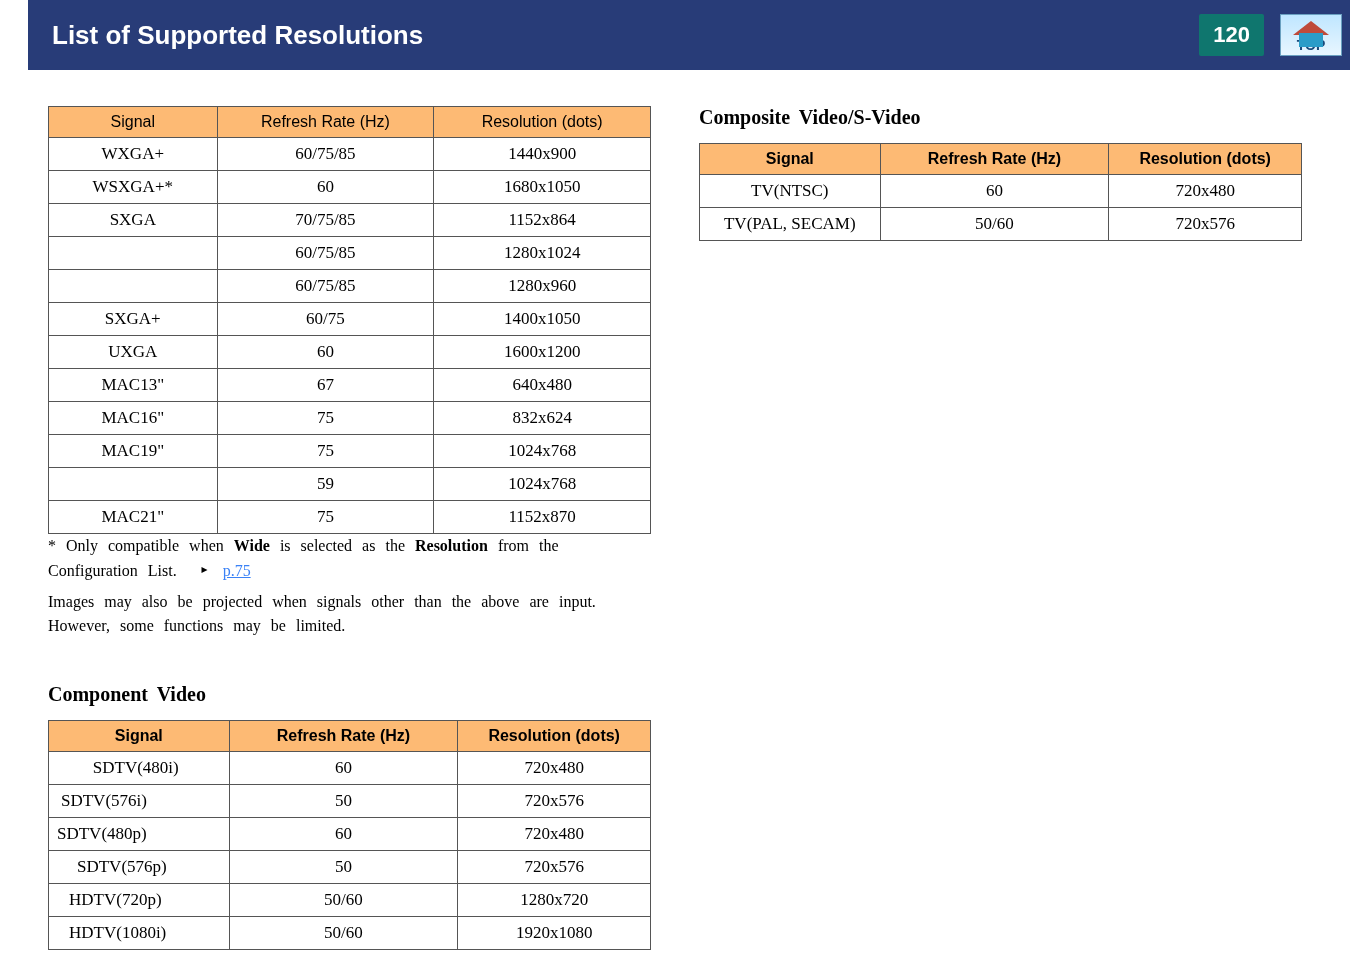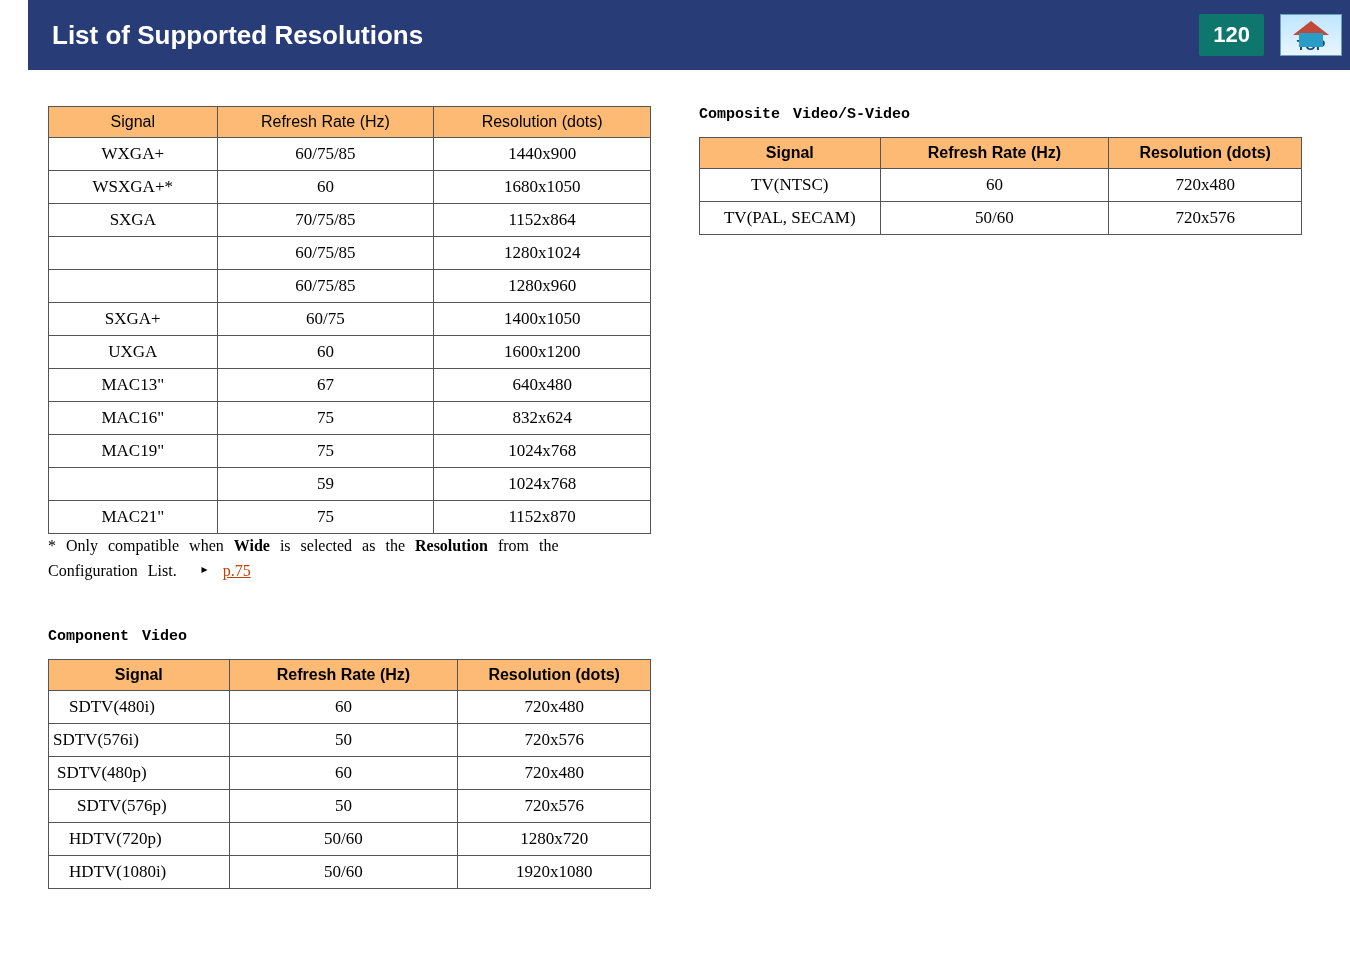--- a/index.html
+++ b/index.html
@@ -104,32 +104,32 @@
   }
   .t2 td:first-child, .t3 td:first-child {
     text-align: center;
   }
   .footnote {
     font-size: 16px;
     line-height: 1.55;
     word-spacing: 6px;
   }
   .footnote .link {
-    color: #c2410c;
+    color: #3b82f6;
     text-decoration: underline;
   }
   .hand-icon {
     display: inline-block;
     width: 18px;
     margin: 0 4px;
   }
   .section-heading {
-    font-family: Liberation Mono, monospace;
-    font-weight: bold;
-    font-size: 15px;
+    font-family: Liberation Serif, serif;
+    font-weight: bold;
+    font-size: 20px;
     margin-top: 44px;
     margin-bottom: 14px;
     word-spacing: 4px;
   }
   .section-heading.first {
     margin-top: 0;
   }
   .bold { font-weight: bold; }
 </style>
 </head>
@@ -228,40 +228,41 @@
       </div>
       <div>
         <span>Configuration List. </span>
         <span class="hand-icon">
           <svg viewBox="0 0 24 16" width="18" height="12">
               <path d="M2 8 L14 8 L14 4 L22 8 L14 12 L14 8 Z" fill="#000"></path>
             </svg>
         </span>
         <a class="link">p.75</a>
       </div>
+      <div style="margin-top:6px;">Images may also be projected when signals other than the above are input. However, some functions may be limited.</div>
     </div>
 
     <div class="section-heading">Component Video</div>
 
     <table class="t2">
       <thead>
         <tr>
           <th style="width:30%">Signal</th>
           <th style="width:38%">Refresh Rate (Hz)</th>
           <th style="width:32%">Resolution (dots)</th>
         </tr>
       </thead>
       <tbody>
         <tr>
-            <td style="text-align:left;padding-left:20px">SDTV(480i)</td>
+            <td style="text-align:center;padding-left:4px">SDTV(480i)</td>
             <td>60</td>
             <td>720x480</td>
           </tr>
         <tr>
-            <td style="text-align:left;padding-left:4px">SDTV(576i)</td>
+            <td style="text-align:left;padding-left:12px">SDTV(576i)</td>
             <td>50</td>
             <td>720x576</td>
           </tr>
         <tr>
             <td style="text-align:left;padding-left:8px">SDTV(480p)</td>
             <td>60</td>
             <td>720x480</td>
           </tr>
         <tr>
             <td style="text-align:left;padding-left:28px">SDTV(576p)</td>

